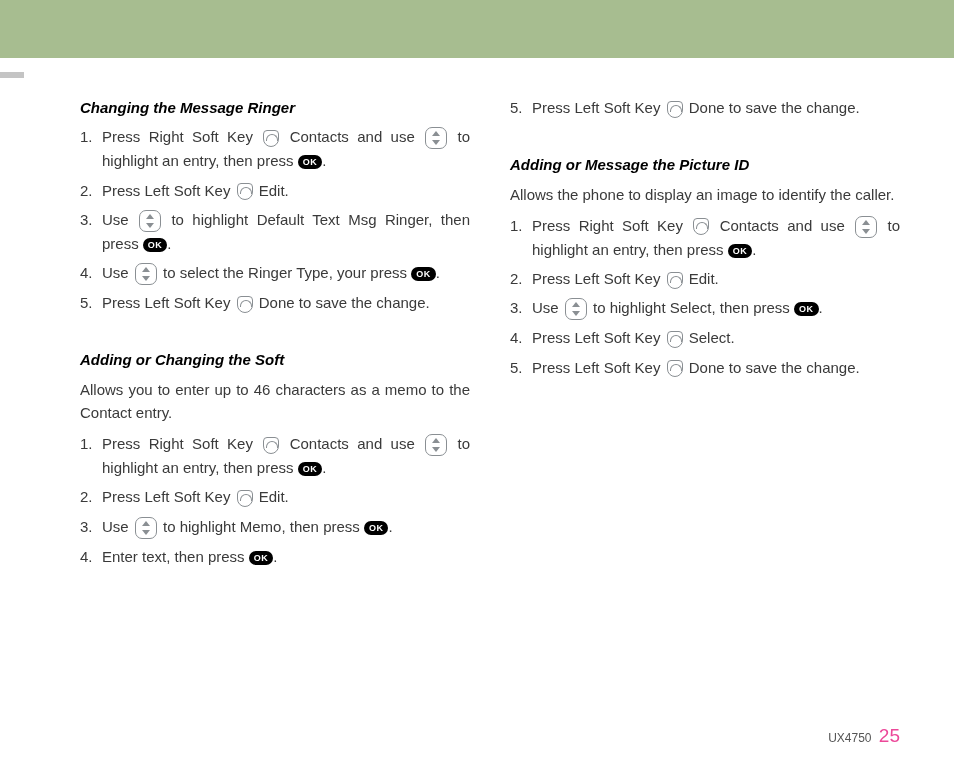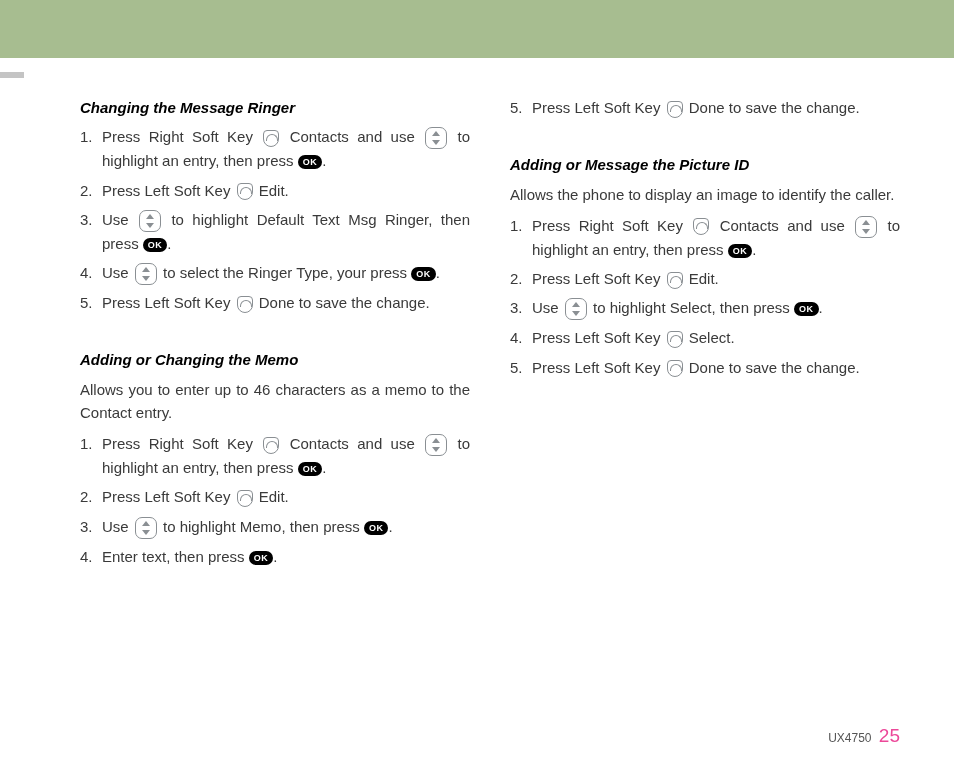--- a/index.html
+++ b/index.html
@@ -183,21 +183,21 @@
       <li><span class="num">5.</span>
         <span>Press Left Soft Key </span>
         <span class="icon softkey-icon"></span>
         <span class="b">Done</span>
         <span> to save the change.</span>
       </li>
     </ol>
 
     <div class="section-gap"></div>
 
-    <div class="heading">Adding or Changing the Memo</div>
+    <div class="heading">Adding or Changing the Soft</div>
     <div class="desc">Allows you to enter up to 46 characters as a memo to the Contact entry.</div>
 
     <ol>
       <li><span class="num">1.</span>
         <span>Press Right Soft Key </span>
         <span class="icon softkey-icon"></span>
         <span class="b">Contacts</span>
         <span> and use </span>
         <span class="icon nav-icon"></span>
         <span> to highlight an entry, then press </span>

